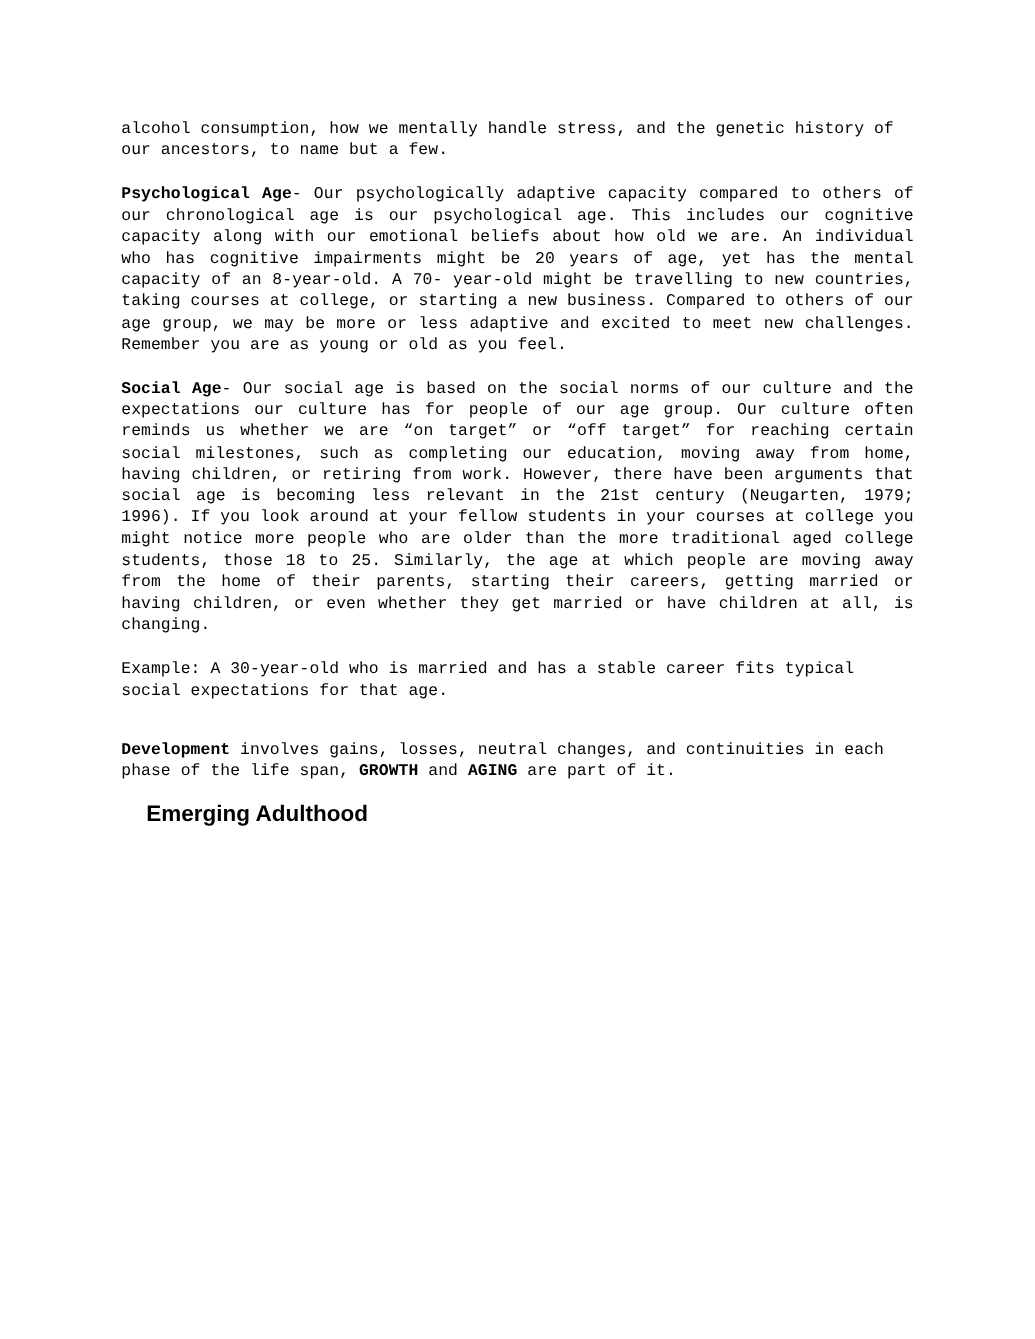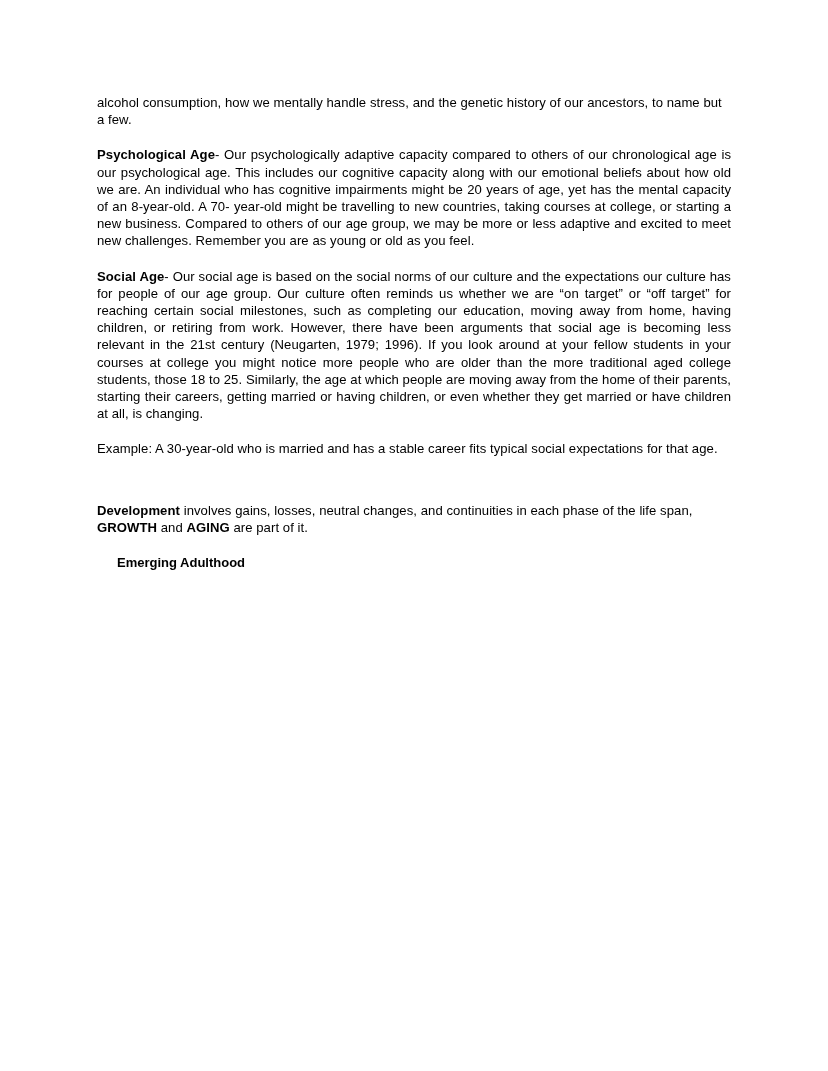--- a/index.html
+++ b/index.html
@@ -29,41 +29,42 @@
     top: 94px;
     width: 634px;
   }
   p.para {
     margin: 0 0 18px 0;
     font-size: 13.1px;
     line-height: 17.2px;
     text-align: left;
     color: #000000;
     letter-spacing: 0.005em;
+    font-family: Liberation Mono, monospace;
     -webkit-font-smoothing: antialiased;
   }
   p.justify {
     text-align: justify;
     text-justify: inter-word;
   }
   p.gap-before {
     margin-top: 12px;
   }
   p.big-gap-before {
-    margin-top: 44px;
+    margin-top: 30px;
   }
   p.heading-gap {
     margin-top: 70px;
   }
   .b {
     font-weight: bold;
   }
   p.section-head {
     margin: 0;
-    font-size: 13px;
+    font-size: 18px;
     line-height: 17.2px;
     font-weight: bold;
     padding-left: 20px;
   }
 </style>
 </head>
 <body>
 
 <div class="page">
   <div class="text-column">

